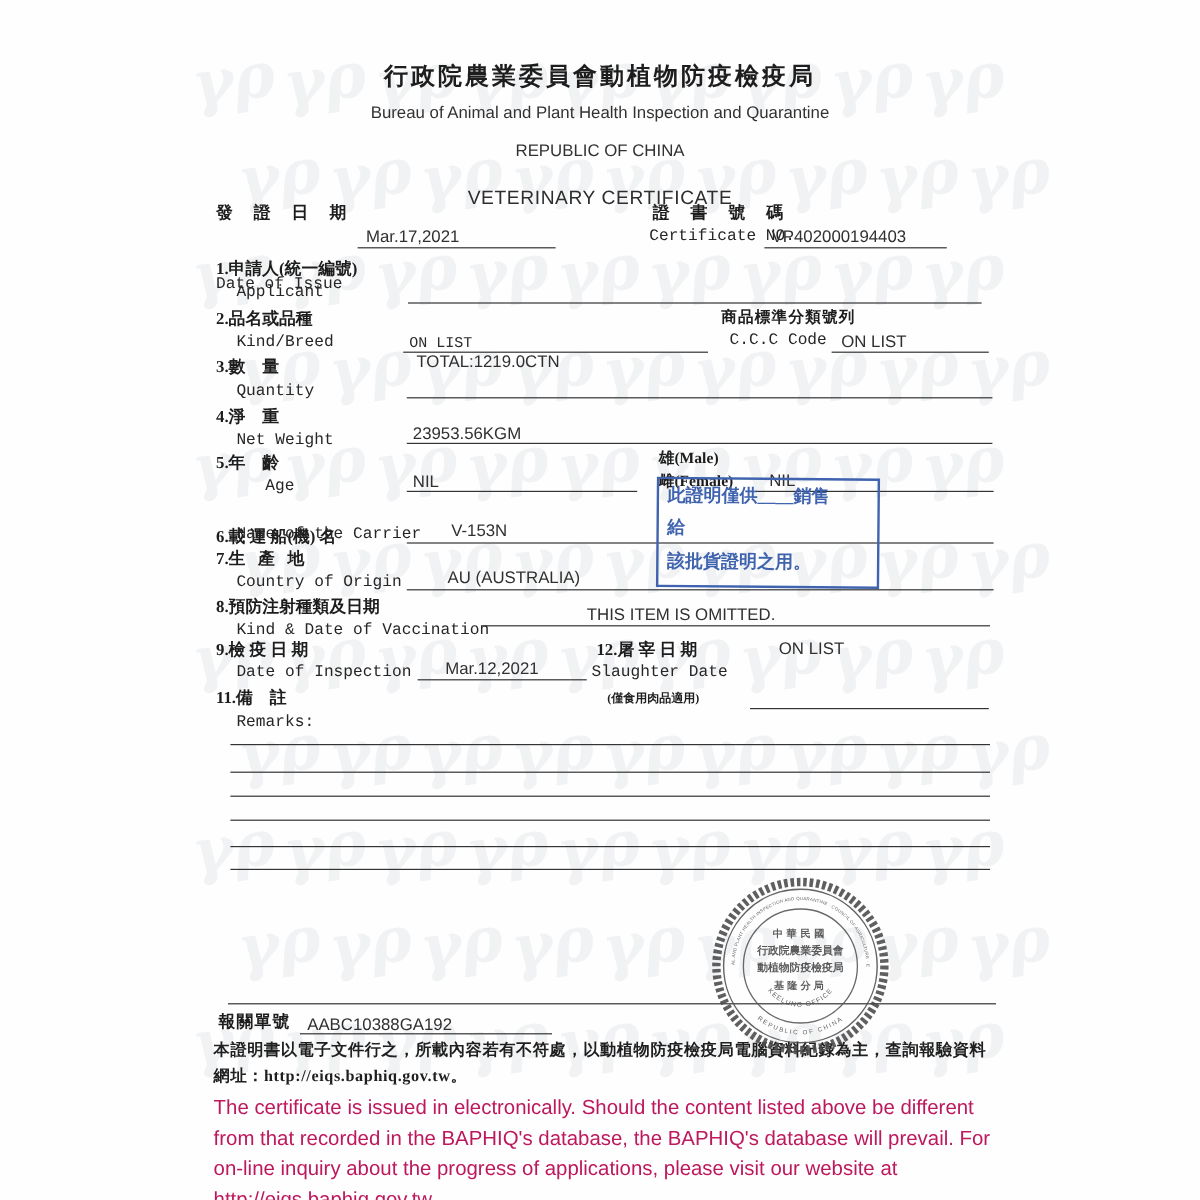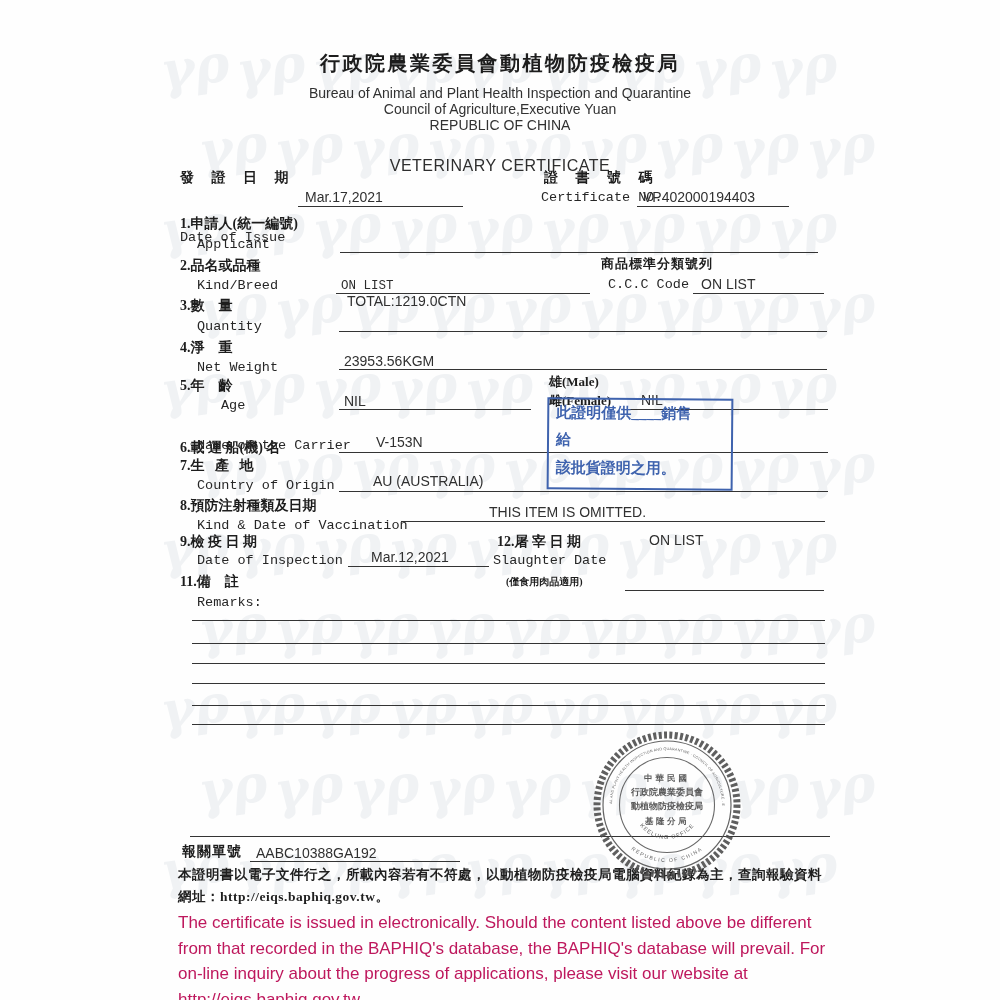--- a/index.html
+++ b/index.html
@@ -130,21 +130,20 @@
       <span class="wm" style="left: 388px; top: 836px;">γρ</span>
       <span class="wm" style="left: 464px; top: 836px;">γρ</span>
       <span class="wm" style="left: 540px; top: 836px;">γρ</span>
       <span class="wm" style="left: 616px; top: 836px;">γρ</span>
       <span class="wm" style="left: 692px; top: 836px;">γρ</span>
       <span class="wm" style="left: 768px; top: 836px;">γρ</span>
     </div>
 
   <div class="center-col zh hdr-zh" style="top:50px;">行政院農業委員會動植物防疫檢疫局</div>
   <div class="center-col hdr-en" style="top:85px;">Bureau of Animal and Plant Health Inspection and Quarantine</div>
-  <div class="center-col hdr-en" style="top:101px;">Council of Agriculture,Executive Yuan</div>
   <div class="center-col hdr-en" style="top:117px;">REPUBLIC OF CHINA</div>
   <div class="center-col" style="top:157px;font-size:16px;letter-spacing:0.5px;color:#2e2e2e;">VETERINARY CERTIFICATE</div>
 
   <div class="abs zh field-zh" style="left:180px;top:169px;letter-spacing:7px;">發 證 日 期</div>
   <div class="abs en-mono" style="left:180px;top:190px;margin-top:40px;">Date of Issue</div>
   <div class="abs val" style="left:305px;top:189px;">Mar.17,2021</div>
   <div class="line" style="left:298px;top:206px;width:165px;"></div>
   <div class="abs zh field-zh" style="left:544px;top:169px;letter-spacing:7px;">證 書 號 碼</div>
   <div class="abs en-mono" style="left:541px;top:190px;">Certificate NO.</div>
   <div class="abs val" style="left:643px;top:189px;">VP402000194403</div>

